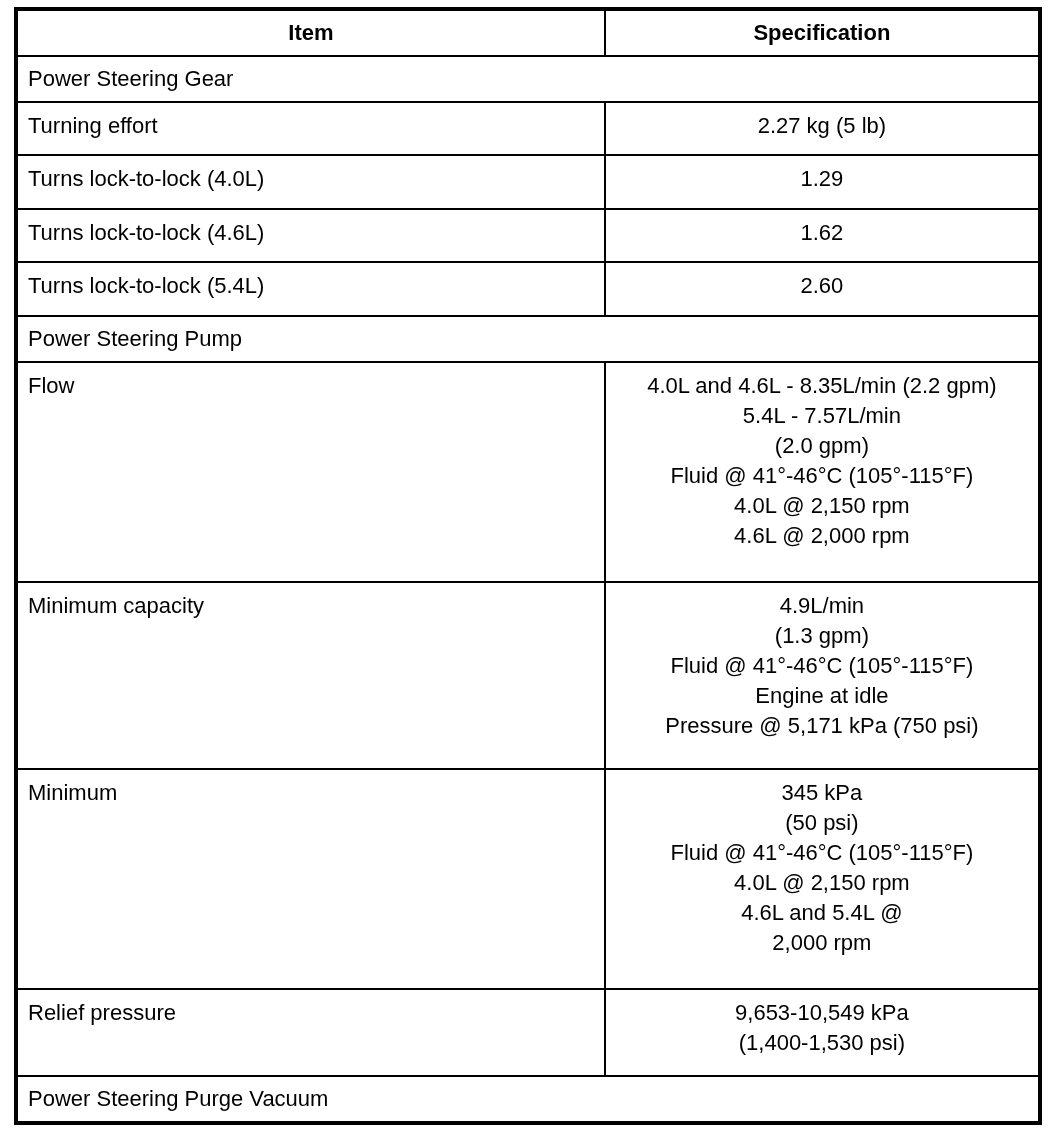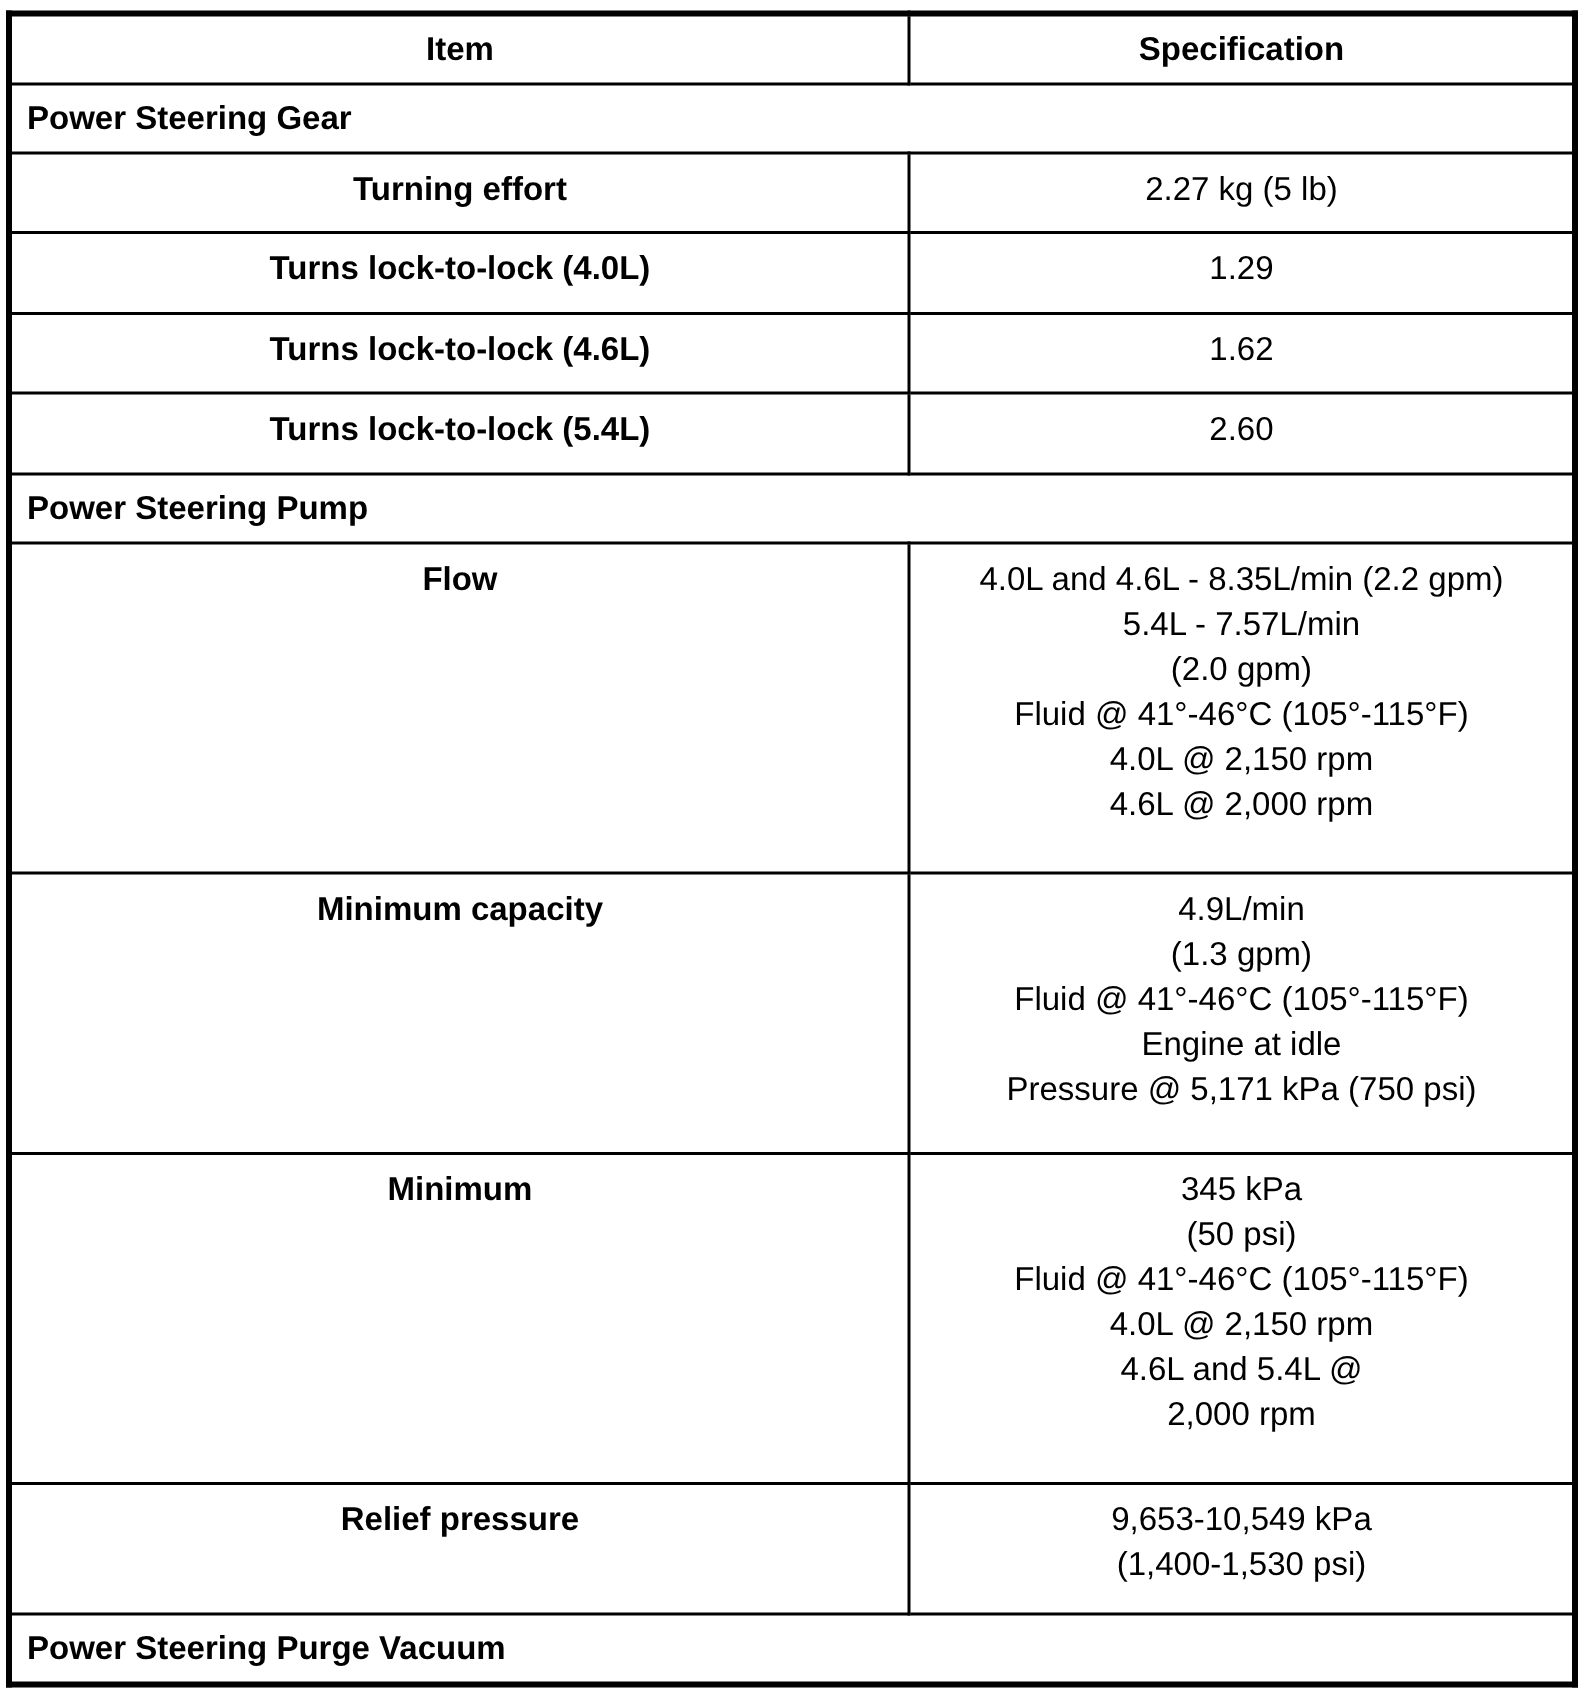--- a/index.html
+++ b/index.html
@@ -5,21 +5,21 @@
   html, body {
     margin: 0;
     padding: 0;
     background: #ffffff;
     font-family: "Liberation Sans", sans-serif;
   }
   .page {
     width: 1056px;
     height: 1134px;
     box-sizing: border-box;
-    padding: 7px 4px;
+    padding: 7px 14px;
     background: #ffffff;
   }
   table.spec-table {
     width: 100%;
     height: 1118px;
     border-collapse: collapse;
     border: 4px solid #000000;
     table-layout: fixed;
   }
   .spec-table th,
@@ -33,31 +33,30 @@
   .spec-table th {
     font-weight: bold;
     text-align: center;
     vertical-align: middle;
     padding: 7px 8px;
     height: 46px;
   }
   .col-item  { width: 57.5%; }
   .col-spec  { width: 42.5%; }
   td.section-title {
-    font-weight: bold;
+    font-weight: normal;
     text-align: left;
     vertical-align: middle;
     padding: 7px 10px;
     height: 46px;
   }
   td.item-cell {
-    text-align: center;
+    text-align: left;
     vertical-align: top;
     padding: 8px 10px;
-    font-weight: bold;
   }
   td.spec-cell {
     text-align: center;
     vertical-align: top;
     padding: 8px 6px;
   }
 </style>
 </head>
 <body>
 

